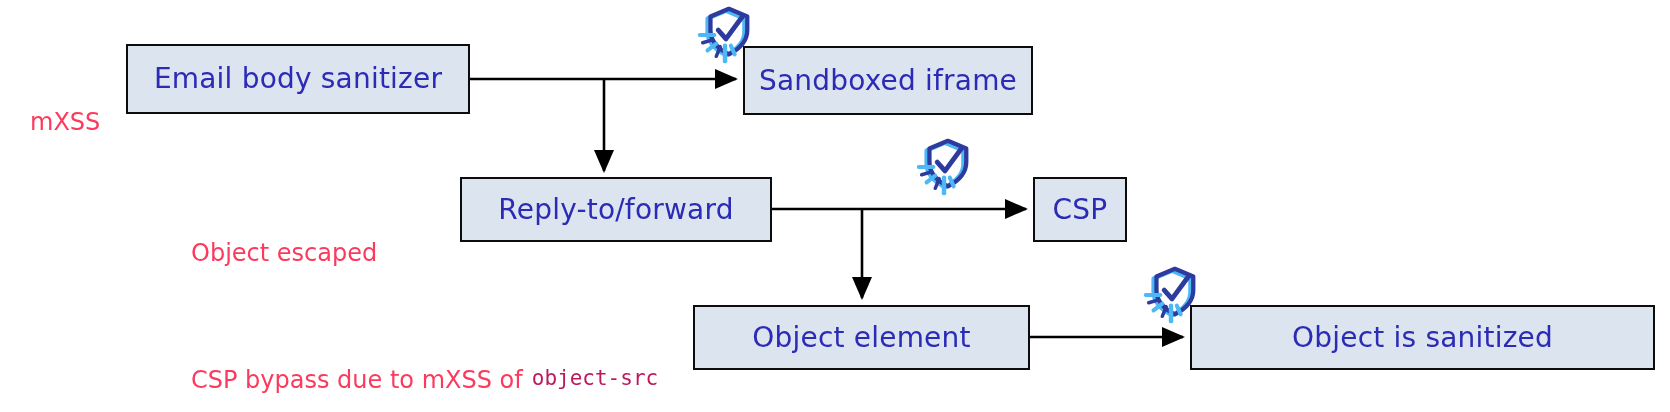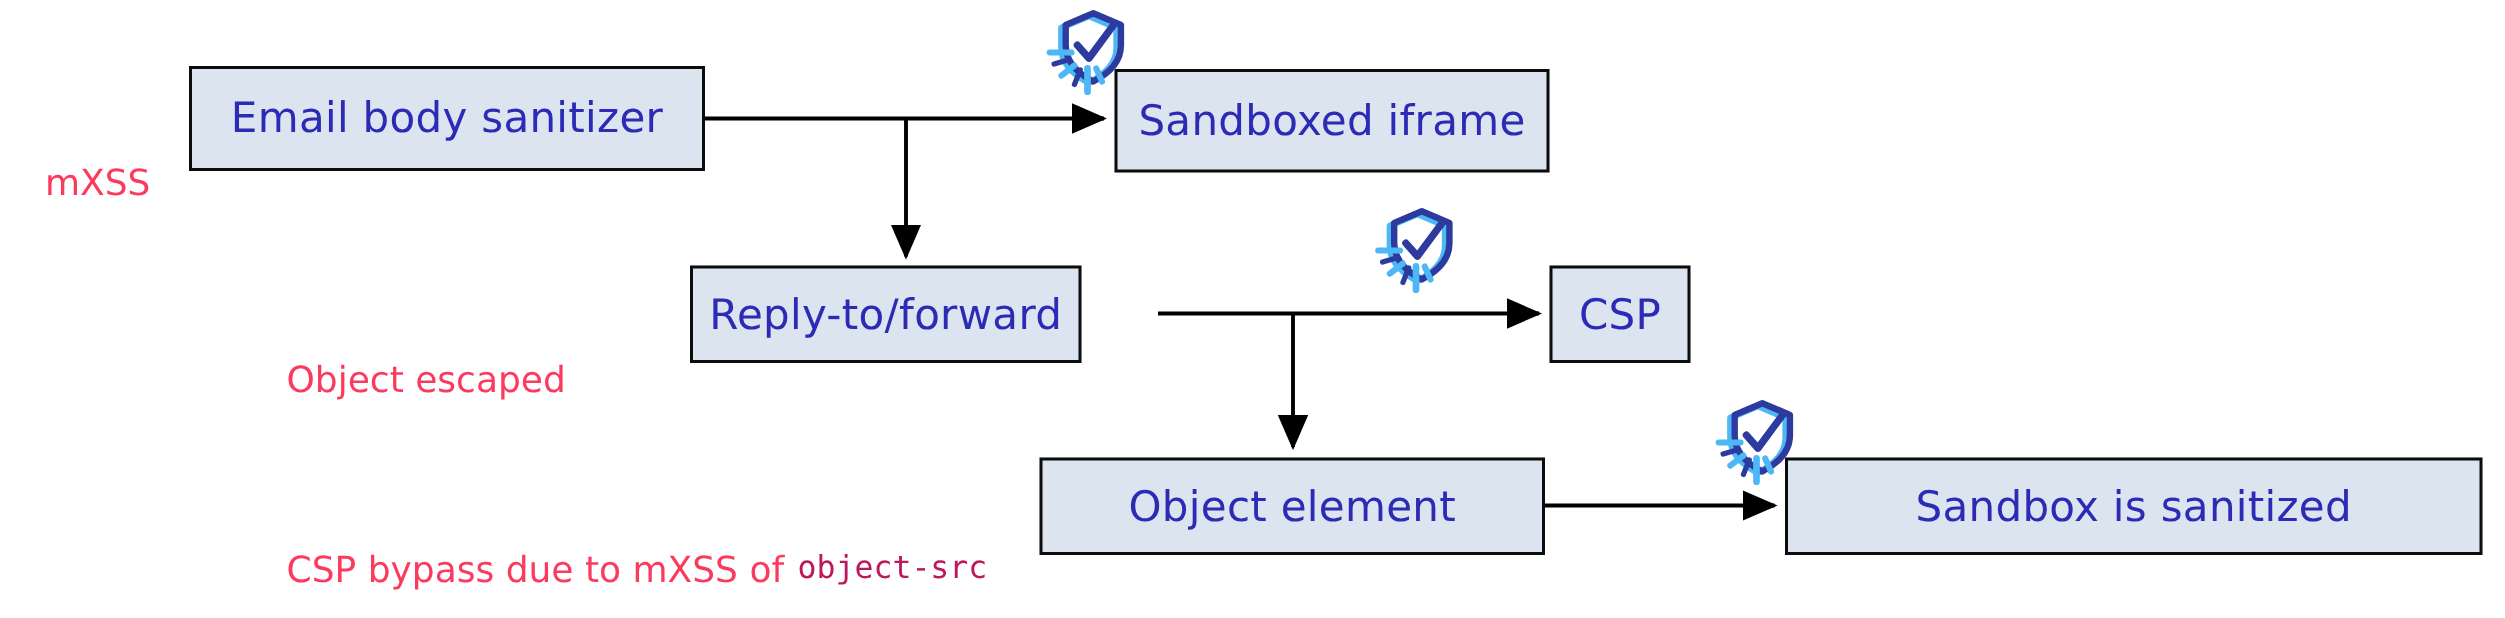--- a/index.html
+++ b/index.html
@@ -133,21 +133,21 @@
   </svg>
 
   <div class="node" style="left:743px; top:46px; width:290px; height:69px;">
     <span>Sandboxed iframe</span>
   </div>
 
   <div class="caption" style="left:191px; top:196px; height:28px;">
     <span>Object escaped</span>
   </div>
 
-  <div class="node" style="left:460px; top:177px; width:261px; height:65px;">
+  <div class="node" style="left:460px; top:177px; width:312px; height:65px;">
     <span>Reply-to/forward</span>
   </div>
 
   <svg class="shield-icon" viewBox="0 0 64 64" xmlns="http://www.w3.org/2000/svg" style="left:913px; top:135px;">
     <path d="M14 16 L33 8 L52 16 L52 30 Q52 44 33 54 Q14 44 14 30 Z" fill="none" stroke="#4db8f5" stroke-width="4.4" stroke-linejoin="round" stroke-linecap="round"></path>
     <path d="M17 14 L36 6 L55 14 L55 28 Q55 43 36 53 Q17 43 17 28 Z" fill="none" stroke="#2d3a9e" stroke-width="4.4" stroke-linejoin="round" stroke-linecap="round"></path>
     <path d="M25 28 L33 37 L50 14" fill="none" stroke="#2d3a9e" stroke-width="5" stroke-linecap="round" stroke-linejoin="round"></path>
     <g stroke-linecap="round">
       <path d="M6 33 L21 33" stroke="#4db8f5" stroke-width="4.2"></path>
       <path d="M9 41 L19 38" stroke="#2d3a9e" stroke-width="3.6"></path>
@@ -179,16 +179,16 @@
       <path d="M6 33 L21 33" stroke="#4db8f5" stroke-width="4.2"></path>
       <path d="M9 41 L19 38" stroke="#2d3a9e" stroke-width="3.6"></path>
       <path d="M14 49 L23 42" stroke="#4db8f5" stroke-width="4.2"></path>
       <path d="M23 55 L27 45" stroke="#2d3a9e" stroke-width="3.6"></path>
       <path d="M32 60 L32 44" stroke="#4db8f5" stroke-width="4.6"></path>
       <path d="M42 53 L38 44" stroke="#4db8f5" stroke-width="4.2"></path>
     </g>
   </svg>
 
   <div class="node" style="left:1190px; top:305px; width:465px; height:65px;">
-    <span>Sandbox is sanitized</span>
+    <span>Object is sanitized</span>
   </div>
 
 </div>
 
 </body></html>

